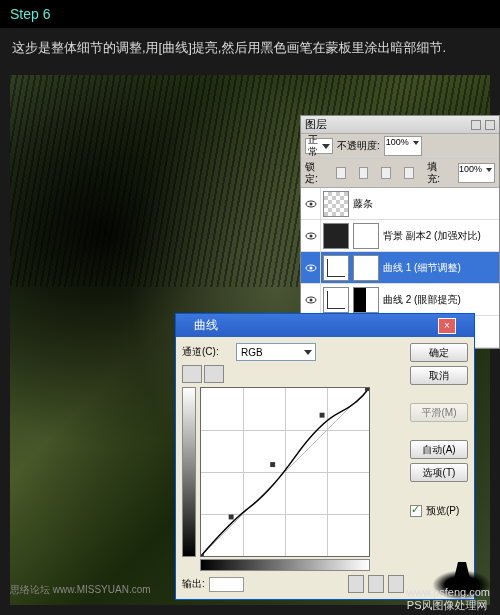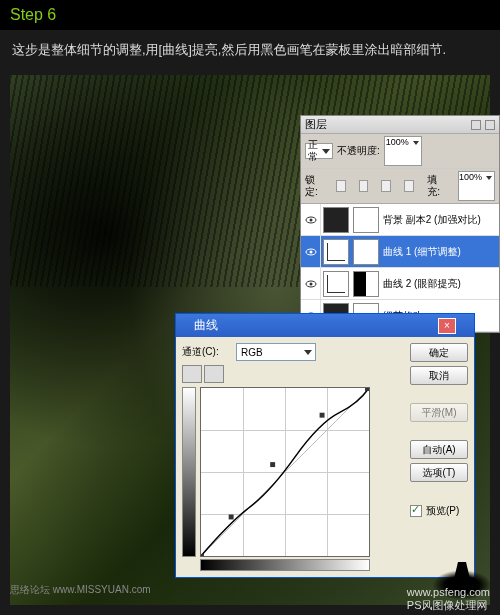--- a/index.html
+++ b/index.html
@@ -1,36 +1,36 @@
 <!DOCTYPE html>
 <html><head>
 <meta charset="utf-8">
 <style>
 *{box-sizing:border-box;margin:0;padding:0;font-family:"Microsoft YaHei",SimSun,Arial,sans-serif}
 body{width:500px;height:615px;background:#1a1a1a;position:relative;overflow:hidden}
-.step-header{background:#000;color:#84cc16;padding:6px 10px;font-size:16px}
+.step-header{background:#000;color:#5eead4;padding:6px 10px;font-size:14px}
 .desc{color:#ddd;padding:10px 12px;font-size:13px;line-height:1.5}
 .canvas{position:absolute;top:75px;left:10px;width:480px;height:530px;background:linear-gradient(135deg,#3a4a2a 0%,#2a3a1a 20%,#4a5a2a 40%,#1a2a0a 60%,#3a4a2a 100%);overflow:hidden}
 .canvas::before{content:"";position:absolute;inset:0;background:radial-gradient(ellipse 60% 80% at 55% 40%,rgba(90,100,70,.6) 0%,rgba(20,30,10,.3) 50%,transparent 100%),radial-gradient(circle at 20% 30%,#000 0%,transparent 40%)}
 .canvas::after{content:"";position:absolute;top:0;left:0;right:0;height:40%;background:repeating-linear-gradient(100deg,rgba(0,0,0,.4) 0px,rgba(0,0,0,.4) 2px,transparent 2px,transparent 6px)}
 .watermark-left{position:absolute;bottom:18px;left:10px;color:#888;font-size:10px;z-index:100}
 .watermark-right{position:absolute;bottom:2px;right:10px;color:#ddd;font-size:11px;z-index:100}
 .wm-logo{position:absolute;bottom:15px;right:8px;width:60px;height:30px;background:radial-gradient(ellipse,#000 40%,transparent 70%);z-index:99}
 .wm-logo::before{content:"";position:absolute;top:-8px;left:20px;width:20px;height:25px;background:#000;clip-path:polygon(30% 0,70% 0,100% 100%,0 100%)}
 
 
 .layers-panel{position:absolute;top:115px;right:0;width:200px;background:#d4d0c8;border:1px solid #888;font-size:11px;z-index:50;line-height:1.2}
 .lp-title{background:linear-gradient(#e8e8e8,#d0d0d0);padding:2px 4px;display:flex;justify-content:space-between;align-items:center;border-bottom:1px solid #aaa}
 .lp-title-icons{display:flex;gap:4px}
 .mini-btn{width:10px;height:10px;border:1px solid #888;background:#ddd}
 .lp-row{display:flex;align-items:center;padding:2px 4px;gap:4px;border-bottom:1px solid #ccc}
 .lp-sel{width:28px;height:16px;border:1px solid #999;background:#fff;font-size:10px;padding:0 2px;display:inline-flex;align-items:center}
 .tri{width:0;height:0;border-left:4px solid transparent;border-right:4px solid transparent;border-top:5px solid #333;margin-left:auto}
 .lp-lbl{font-size:10px}
-.lp-input{width:38px;height:30px;border:1px solid #999;background:#fff;font-size:9px;text-align:right;padding-right:12px;position:relative}
+.lp-input{width:38px;height:20px;border:1px solid #999;background:#fff;font-size:9px;text-align:right;padding-right:12px;position:relative}
 .lp-input::after{content:"";position:absolute;right:2px;top:4px;border-left:3px solid transparent;border-right:3px solid transparent;border-top:4px solid #333}
 .lock-row{display:flex;align-items:center;padding:2px 4px;gap:13px;border-bottom:1px solid #aaa;font-size:10px}
 .lock-icon{width:12px;height:12px;border:1px solid #999;background:#eee}
 .layer-list{background:#fff;max-height:180px;overflow:hidden}
 .layer{display:flex;align-items:center;border-bottom:1px solid #ddd;height:32px}
 .layer.sel{background:#3875d7;color:#fff}
 .eye{width:20px;height:32px;border-right:1px solid #ddd;display:flex;align-items:center;justify-content:center}
 .eye svg{width:12px;height:8px}
 .thumb{width:26px;height:26px;border:1px solid #888;margin:0 2px;background:#fff}
 .thumb.checker{background:repeating-conic-gradient(#ccc 0 25%,#fff 0 50%) 0 0/8px 8px}
@@ -105,20 +105,30 @@
     <div class="lp-input">100%</div>
   </div>
   <div class="layer-list">
     <div class="layer">
       <div class="eye">
           <svg viewBox="0 0 12 8">
             <ellipse cx="6" cy="4" rx="5" ry="3" fill="none" stroke="#333"></ellipse>
             <circle cx="6" cy="4" r="1.5" fill="#333"></circle>
           </svg>
         </div>
+      <div class="thumb checker"></div>
+      <span class="lname">藤条</span>
+    </div>
+    <div class="layer">
+      <div class="eye">
+          <svg viewBox="0 0 12 8">
+            <ellipse cx="6" cy="4" rx="5" ry="3" fill="none" stroke="#333"></ellipse>
+            <circle cx="6" cy="4" r="1.5" fill="#333"></circle>
+          </svg>
+        </div>
       <div class="thumb dark"></div>
       <div class="thumb mask"></div>
       <span class="lname">背景 副本2 (加强对比)</span>
     </div>
     <div class="layer sel">
       <div class="eye">
           <svg viewBox="0 0 12 8">
             <ellipse cx="6" cy="4" rx="5" ry="3" fill="none" stroke="#fff"></ellipse>
             <circle cx="6" cy="4" r="1.5" fill="#fff"></circle>
           </svg>
@@ -185,20 +195,27 @@
             <rect x="28" y="128" width="5" height="5" fill="#333"></rect>
             <rect x="70" y="75" width="5" height="5" fill="#333"></rect>
             <rect x="120" y="25" width="5" height="5" fill="#333"></rect>
             <rect x="166" y="-2" width="5" height="5" fill="#333"></rect>
           </svg>
         </div>
       </div>
       <div class="hgrad-row">
         <div class="hgrad"></div>
       </div>
+      <div class="io-row">
+        <span>输出:</span>
+        <div class="io-box"></div>
+        <div class="ticon" style="margin-left:auto;width:16px"></div>
+        <div class="ticon" style="width:16px"></div>
+        <div class="ticon" style="width:16px"></div>
+      </div>
 
     </div>
     <div class="cv-right">
       <div class="cv-btn">确定</div>
       <div class="cv-btn">取消</div>
       <div class="gap"></div>
       <div class="cv-btn" style="opacity:.5">平滑(M)</div>
       <div class="gap"></div>
       <div class="cv-btn">自动(A)</div>
       <div class="cv-btn">选项(T)</div>

